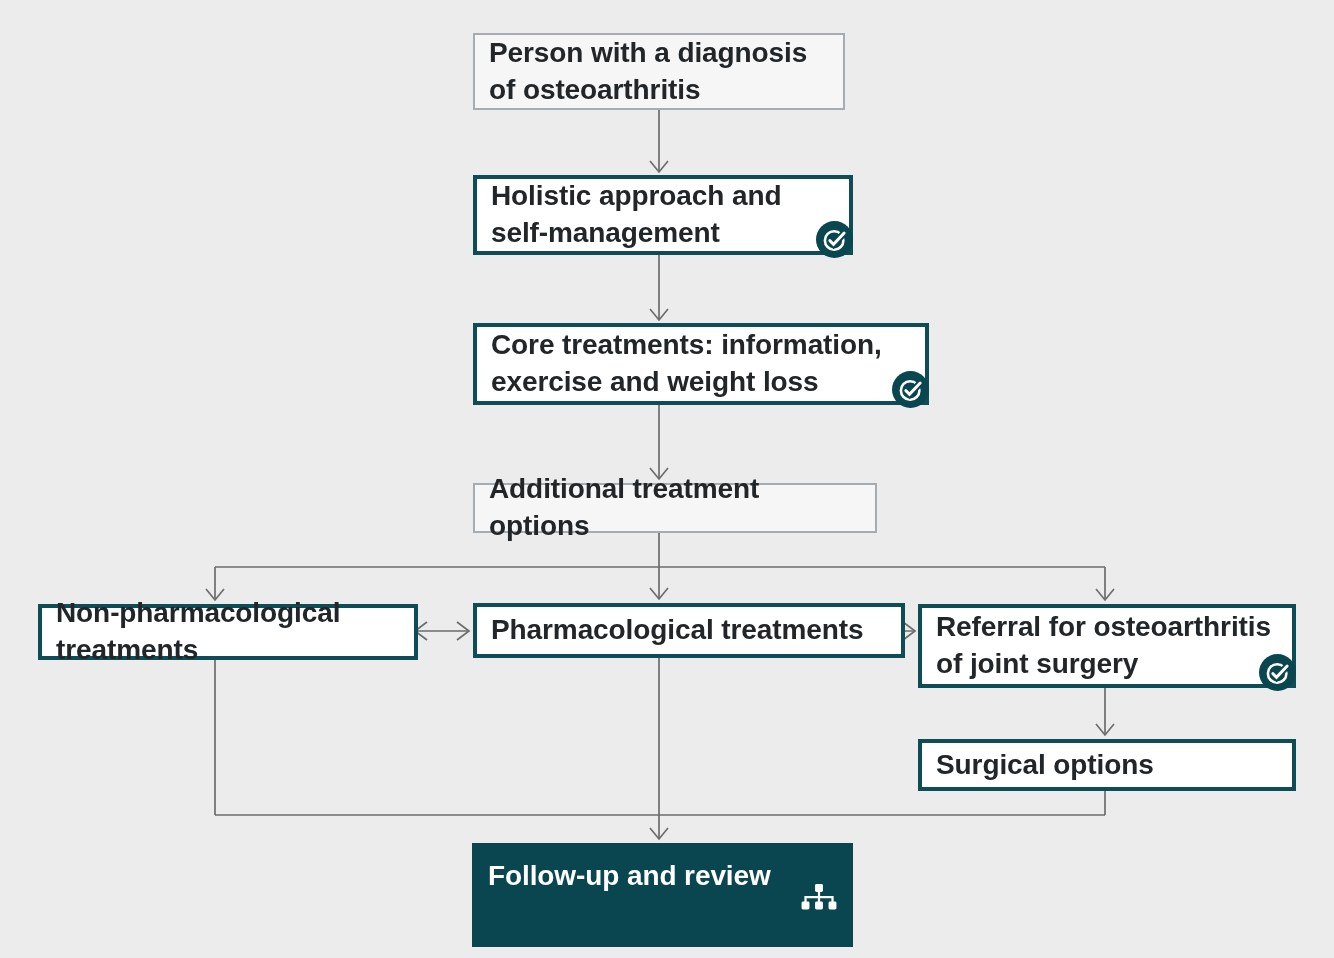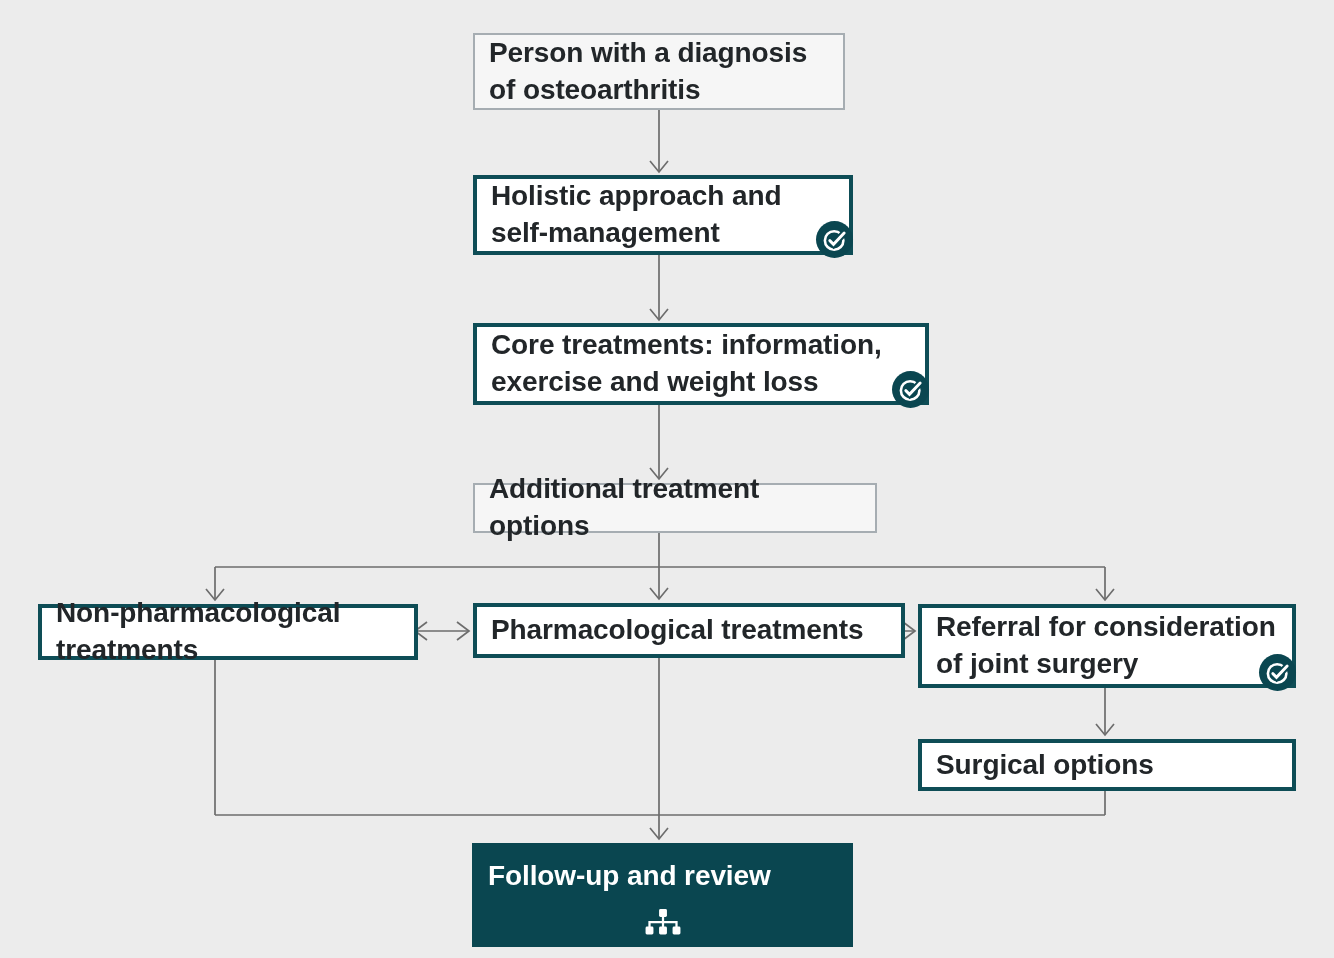--- a/index.html
+++ b/index.html
@@ -39,21 +39,21 @@
   }
   .node.outlined {
     background: #ffffff;
     border: 4px solid #0e4d56;
     cursor: pointer;
   }
   .node.filled {
     background: #0a4650;
     color: #ffffff;
     cursor: pointer;
-    flex-direction: column;
+    flex-direction: row;
     align-items: flex-start;
     justify-content: space-between;
     padding: 15px 16px 12px 16px;
   }
   .node .label { display: block; }
   .badge {
     position: absolute;
     right: -4px;
     bottom: -7px;
     width: 37px;
@@ -149,21 +149,21 @@
 
   <div class="node outlined" style="left:30px; top:604px; width:380px; height:56px;margin-left:8px;">
     <span class="label">Non-pharmacological treatments</span>
   </div>
 
   <div class="node outlined" style="left:473px; top:603px; width:432px; height:55px;">
     <span class="label">Pharmacological treatments</span>
   </div>
 
   <div class="node outlined" style="left:918px; top:604px; width:378px; height:84px;">
-    <span class="label">Referral for consideration of joint surgery</span>
+    <span class="label">Referral for osteoarthritis of joint surgery</span>
     <span class="badge">
       <svg viewBox="0 0 26 26" width="28" height="28">
         <circle cx="12.2" cy="13.4" r="8.6" stroke="#ffffff" stroke-width="2.4" fill="none"></circle>
         <path d="M8.2 13.6 l3.4 3.4 L21.5 6.6" stroke="#0a4650" stroke-width="6.5" fill="none"></path>
         <path d="M8.2 13.6 l3.4 3.4 L21.5 6.6" stroke="#ffffff" stroke-width="2.7" fill="none" stroke-linecap="round"></path>
       </svg>
     </span>
   </div>
 
   <div class="node outlined" style="left:918px; top:739px; width:378px; height:52px;">

